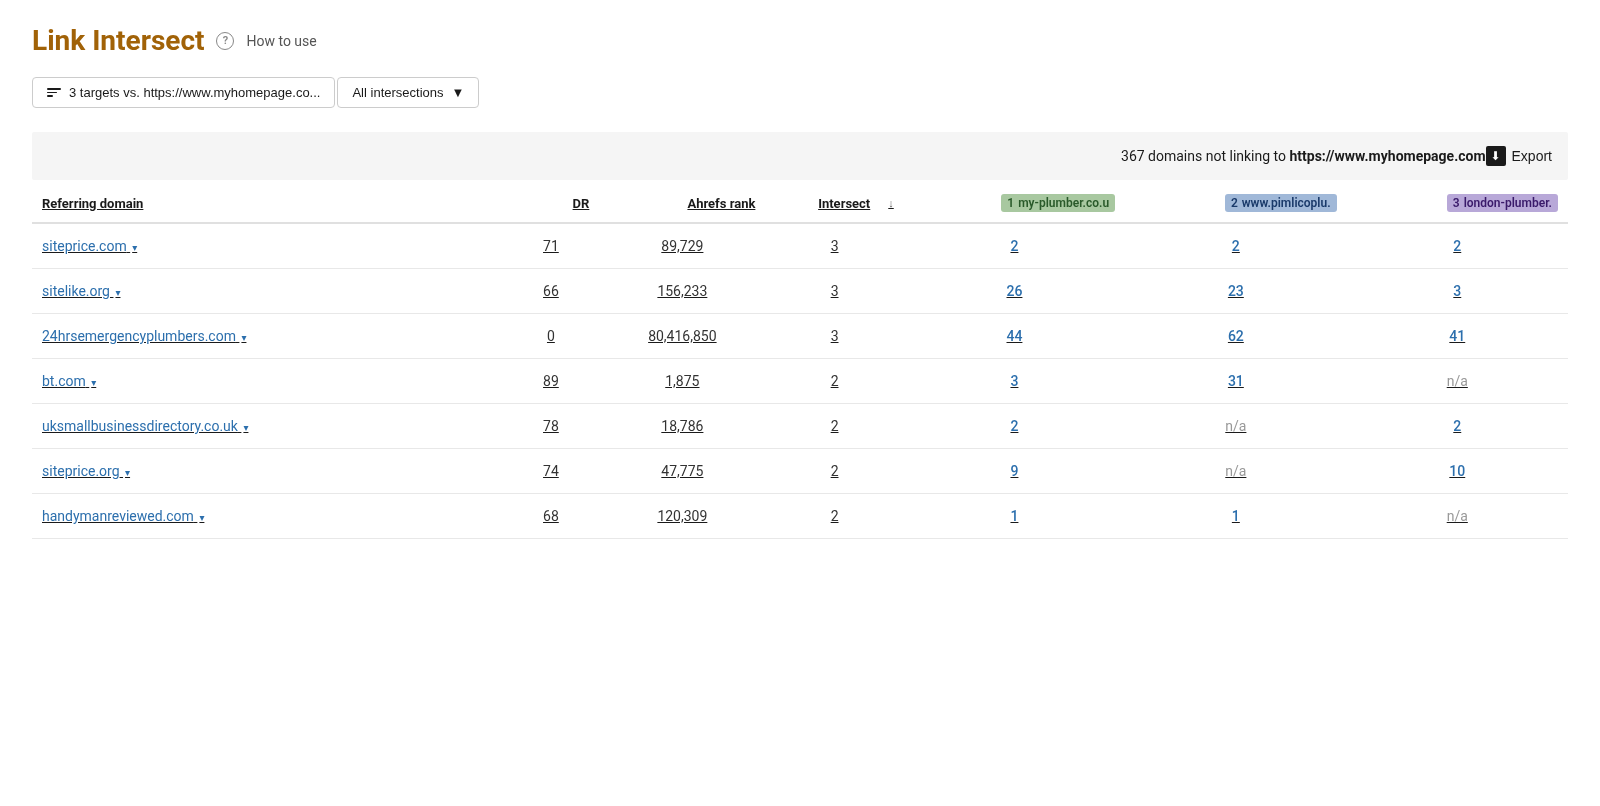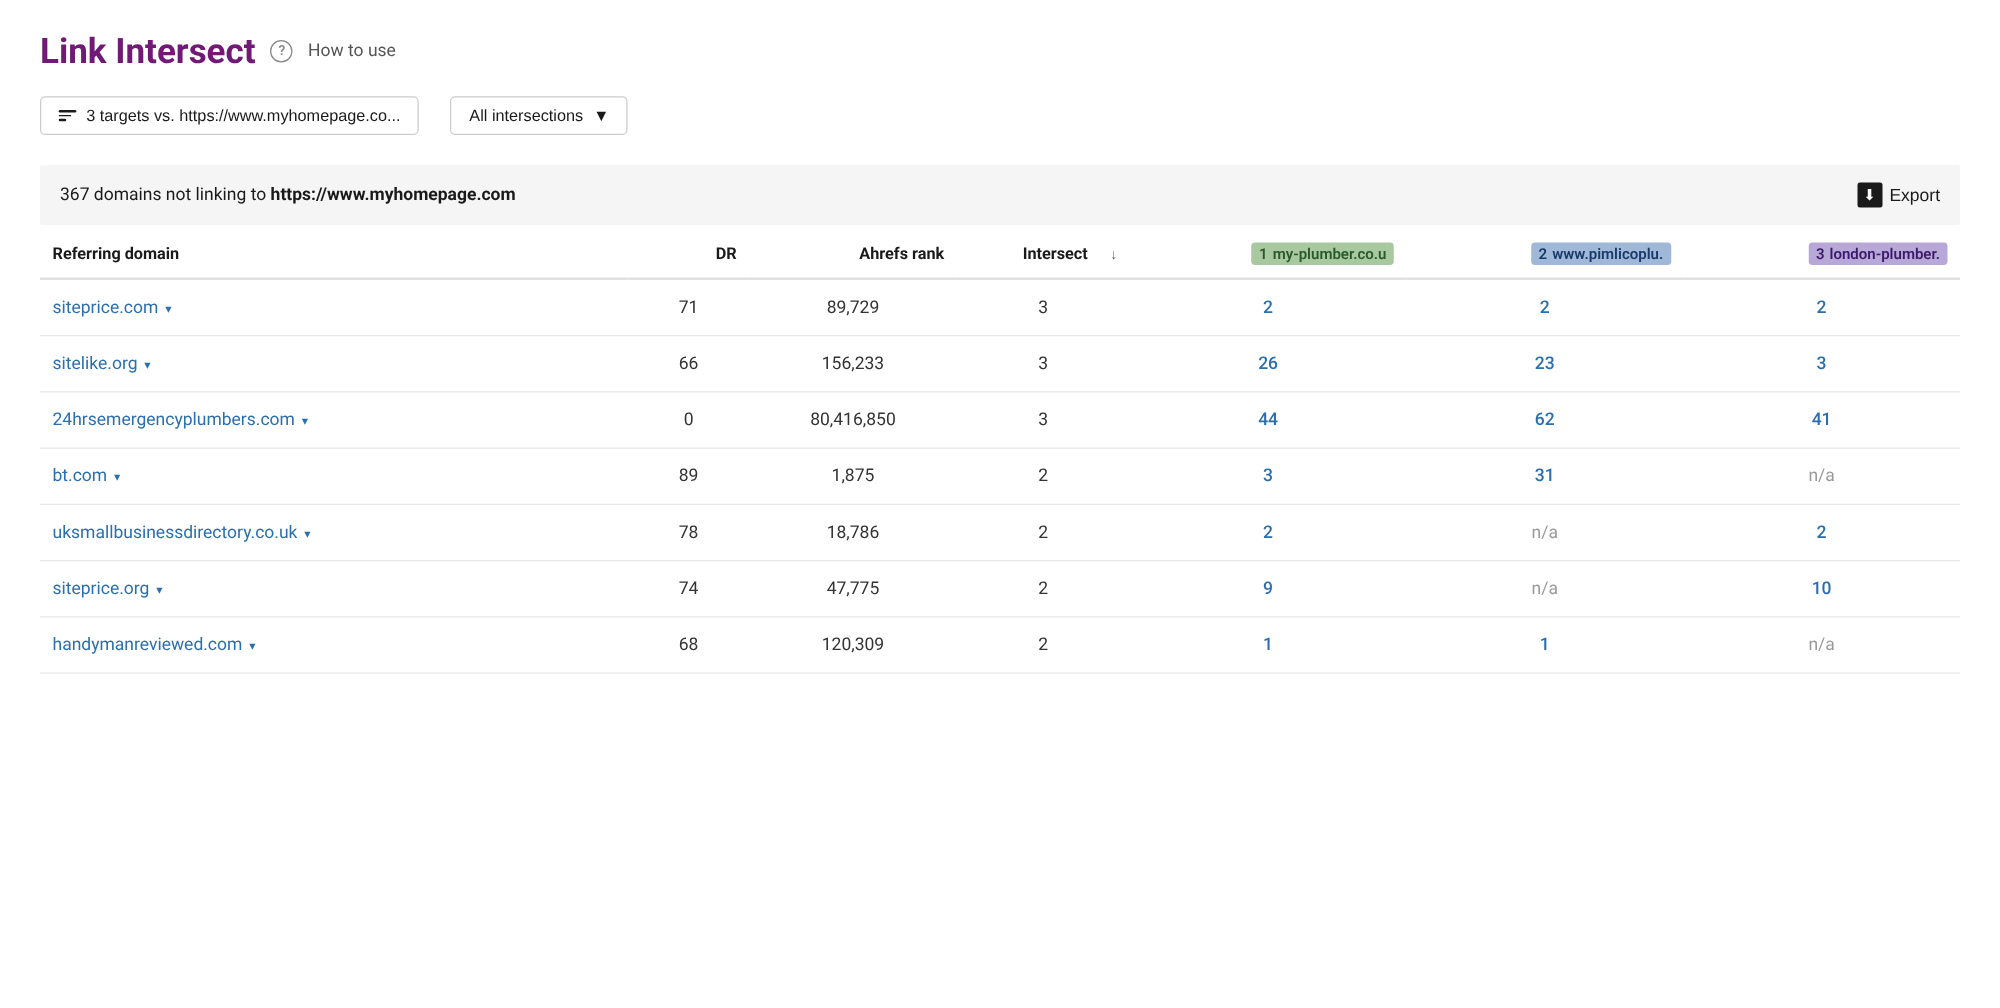--- a/index.html
+++ b/index.html
@@ -12,21 +12,21 @@
     }
     .page-header {
       display: flex;
       align-items: center;
       gap: 12px;
       margin-bottom: 20px;
     }
     .page-title {
       font-size: 28px;
       font-weight: 700;
-      color: #701a75;
+      color: #a16207;
     }
     .help-icon {
       display: inline-flex;
       align-items: center;
       justify-content: center;
       width: 18px;
       height: 18px;
       border-radius: 50%;
       border: 1.5px solid #888;
       color: #888;
@@ -34,21 +34,21 @@
       font-weight: 600;
       cursor: pointer;
     }
     .how-to-use {
       color: #555;
       font-size: 14px;
       cursor: pointer;
     }
     .toolbar {
       display: flex;
-      gap: 25px;
+      gap: 2px;
       margin-bottom: 24px;
     }
     .targets-btn {
       display: flex;
       align-items: center;
       gap: 8px;
       border: 1.5px solid #ccc;
       border-radius: 4px;
       padding: 7px 14px;
       background: #fff;
@@ -80,21 +80,21 @@
       background: #fff;
       color: #1a1a1a;
       font-size: 13px;
       cursor: pointer;
     }
     .summary-bar {
       background: #f5f5f5;
       padding: 14px 16px;
       display: flex;
       align-items: center;
-      justify-content: space-between;
+      justify-content: flex-end;
       margin-bottom: 0;
       border-radius: 2px;
     }
     .export-btn {
       display: flex;
       align-items: center;
       gap: 6px;
       font-size: 14px;
       color: #1a1a1a;
       cursor: pointer;
@@ -110,20 +110,21 @@
       display: flex;
       align-items: center;
       justify-content: center;
       color: #fff;
       font-size: 12px;
     }
     table {
       width: 100%;
       border-collapse: collapse;
       margin-top: 0;
+      text-decoration: underline;
     }
     thead tr {
       border-bottom: 2px solid #e0e0e0;
     }
     thead th {
       padding: 14px 10px 10px 10px;
       text-align: left;
       font-weight: 700;
       font-size: 13px;
       color: #1a1a1a;

